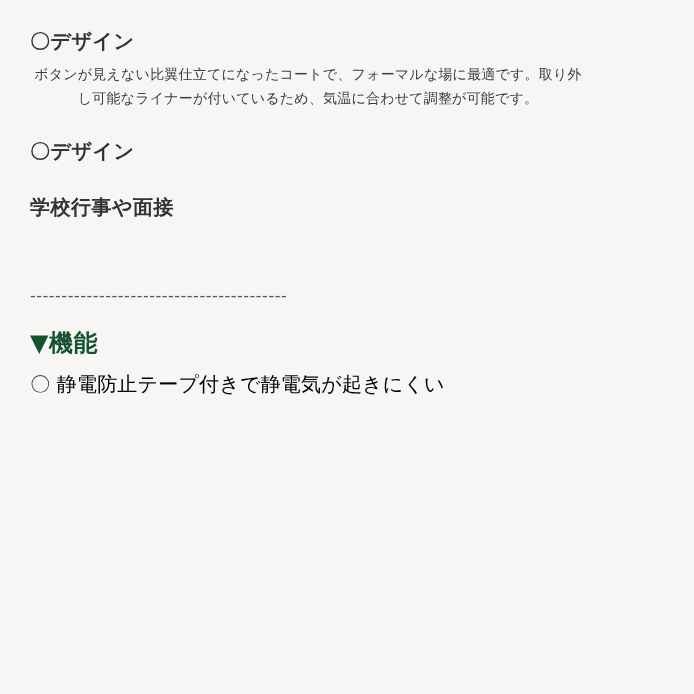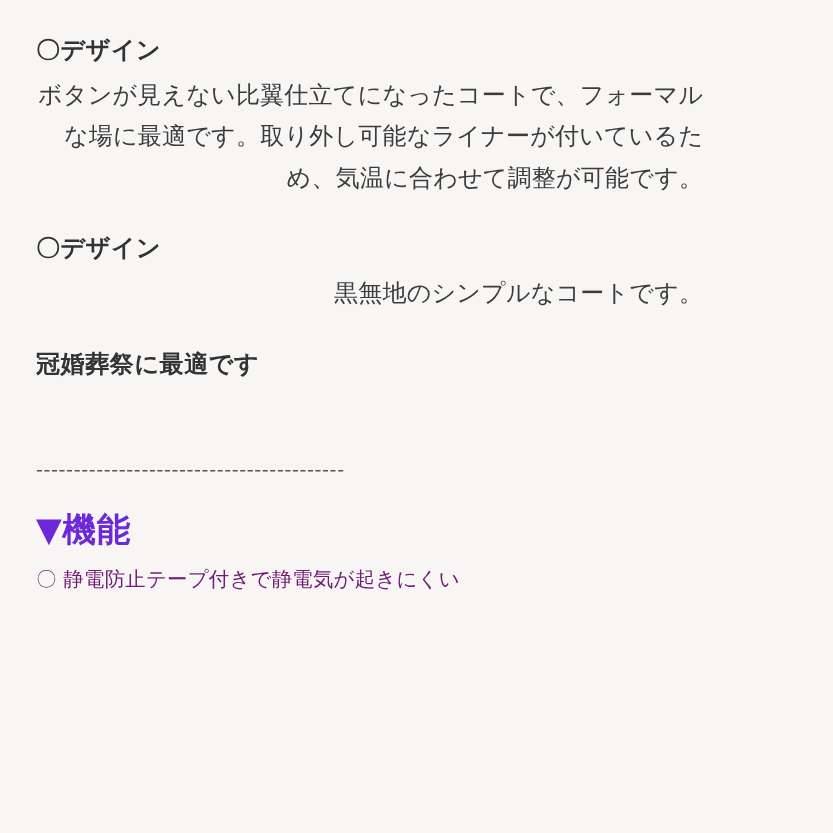--- a/index.html
+++ b/index.html
@@ -26,68 +26,67 @@
   }
   .heading {
     font-size: 20px;
     font-weight: bold;
     letter-spacing: 0.5px;
     color: #333;
     margin: 0 0 6px 0;
     line-height: 1.5;
   }
   .body-text {
-    font-size: 20px;
+    font-size: 14px;
     line-height: 1.72;
     letter-spacing: 0.2px;
     color: #3c3c3c;
     margin: 0;
-    text-align: right;
+    text-align: center;
   }
   .divider {
     font-size: 16px;
     letter-spacing: 0.5px;
     color: #555;
     margin: 8px 0 22px 0;
     white-space: nowrap;
     overflow: hidden;
   }
   .feature-heading {
-    font-size: 28px;
+    font-size: 24px;
     font-weight: bold;
-    color: #6d28d9;
+    color: #14532d;
     margin: 0 0 8px 0;
     letter-spacing: 0.5px;
   }
   .feature-item {
-    font-size: 17px;
+    font-size: 20px;
     line-height: 1.75;
-    color: #701a75;
+    color: #000000;
     letter-spacing: 0.2px;
     margin: 0;
   }
   .gap-block { height: 30px; }
 </style>
 </head>
 <body>
 
 <div class="page">
 
   <div class="section">
     <div class="heading">〇デザイン</div>
     <p class="body-text">ボタンが見えない比翼仕立てになったコートで、フォーマルな場に最適です。取り外し可能なライナーが付いているため、気温に合わせて調整が可能です。</p>
   </div>
 
   <div class="section">
     <div class="heading">〇デザイン</div>
-    <p class="body-text">黒無地のシンプルなコートです。</p>
   </div>
 
   <div class="section">
-    <div class="heading">冠婚葬祭に最適です</div>
+    <div class="heading">学校行事や面接</div>
   </div>
 
   <div class="gap-block"></div>
 
   <div class="divider">-----------------------------------------</div>
 
   <div class="section">
     <div class="feature-heading">▼機能</div>
     <p class="feature-item">〇 静電防止テープ付きで静電気が起きにくい</p>
   </div>

